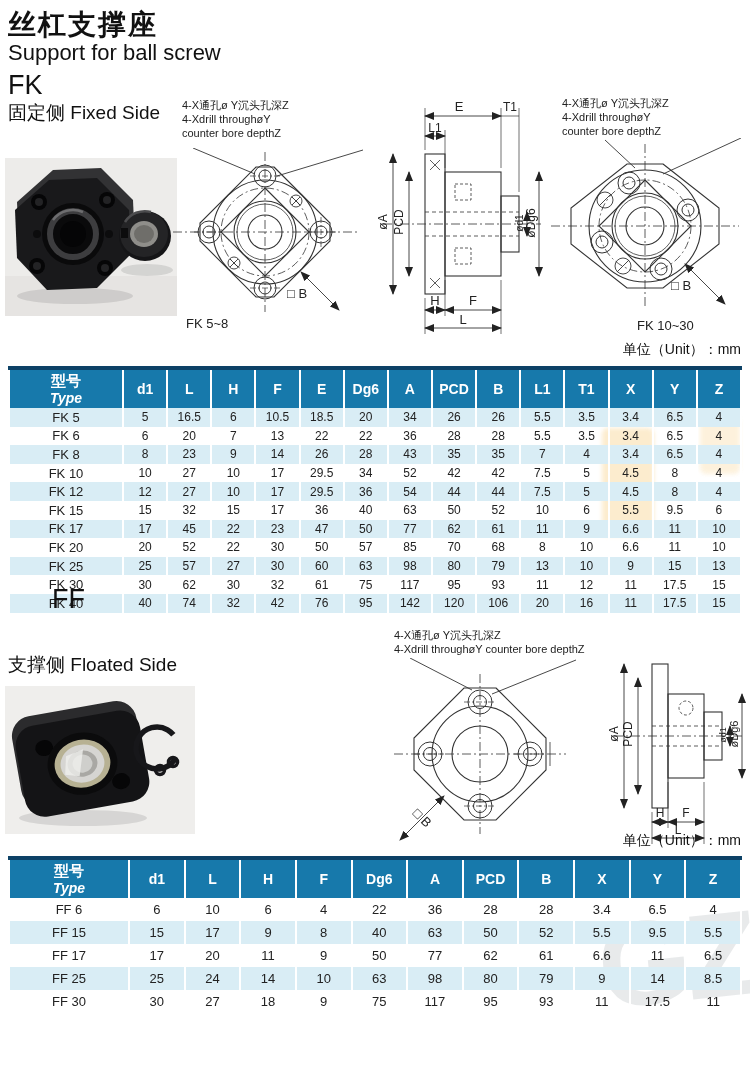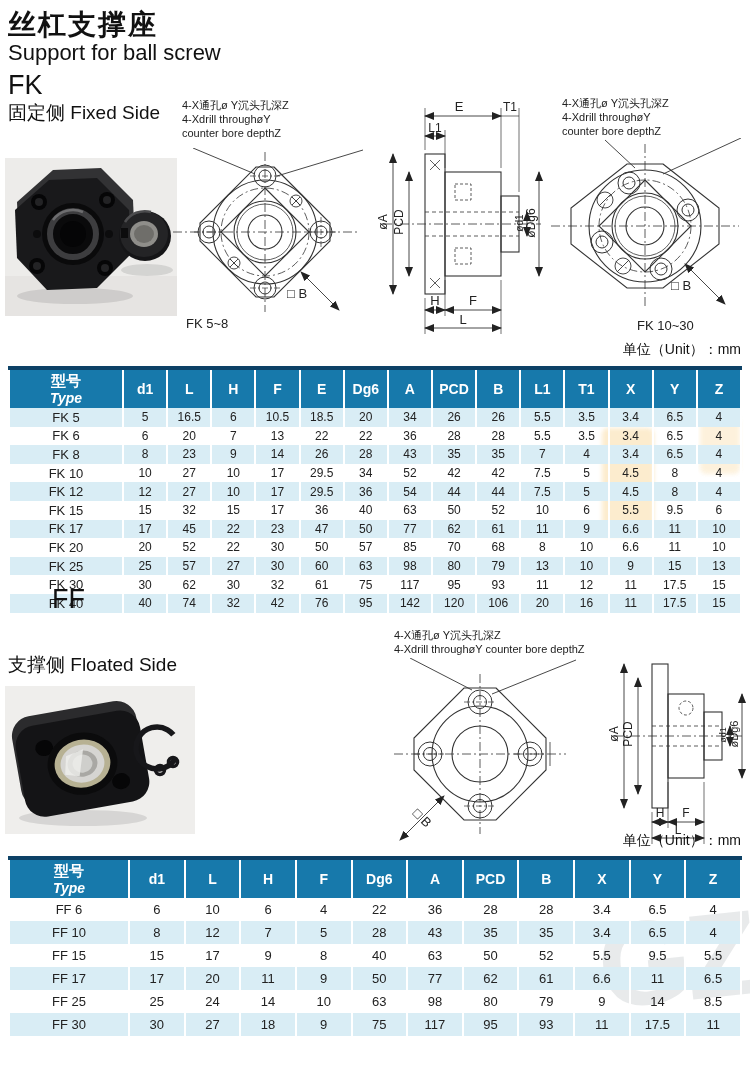--- a/index.html
+++ b/index.html
@@ -583,34 +583,20 @@
           <td>4</td>
           <td>22</td>
           <td>36</td>
           <td>28</td>
           <td>28</td>
           <td>3.4</td>
           <td>6.5</td>
           <td>4</td>
         </tr>
         <tr>
-          <td>FF 10</td>
-          <td>8</td>
-          <td>12</td>
-          <td>7</td>
-          <td>5</td>
-          <td>28</td>
-          <td>43</td>
-          <td>35</td>
-          <td>35</td>
-          <td>3.4</td>
-          <td>6.5</td>
-          <td>4</td>
-        </tr>
-        <tr>
           <td>FF 15</td>
           <td>15</td>
           <td>17</td>
           <td>9</td>
           <td>8</td>
           <td>40</td>
           <td>63</td>
           <td>50</td>
           <td>52</td>
           <td>5.5</td>

